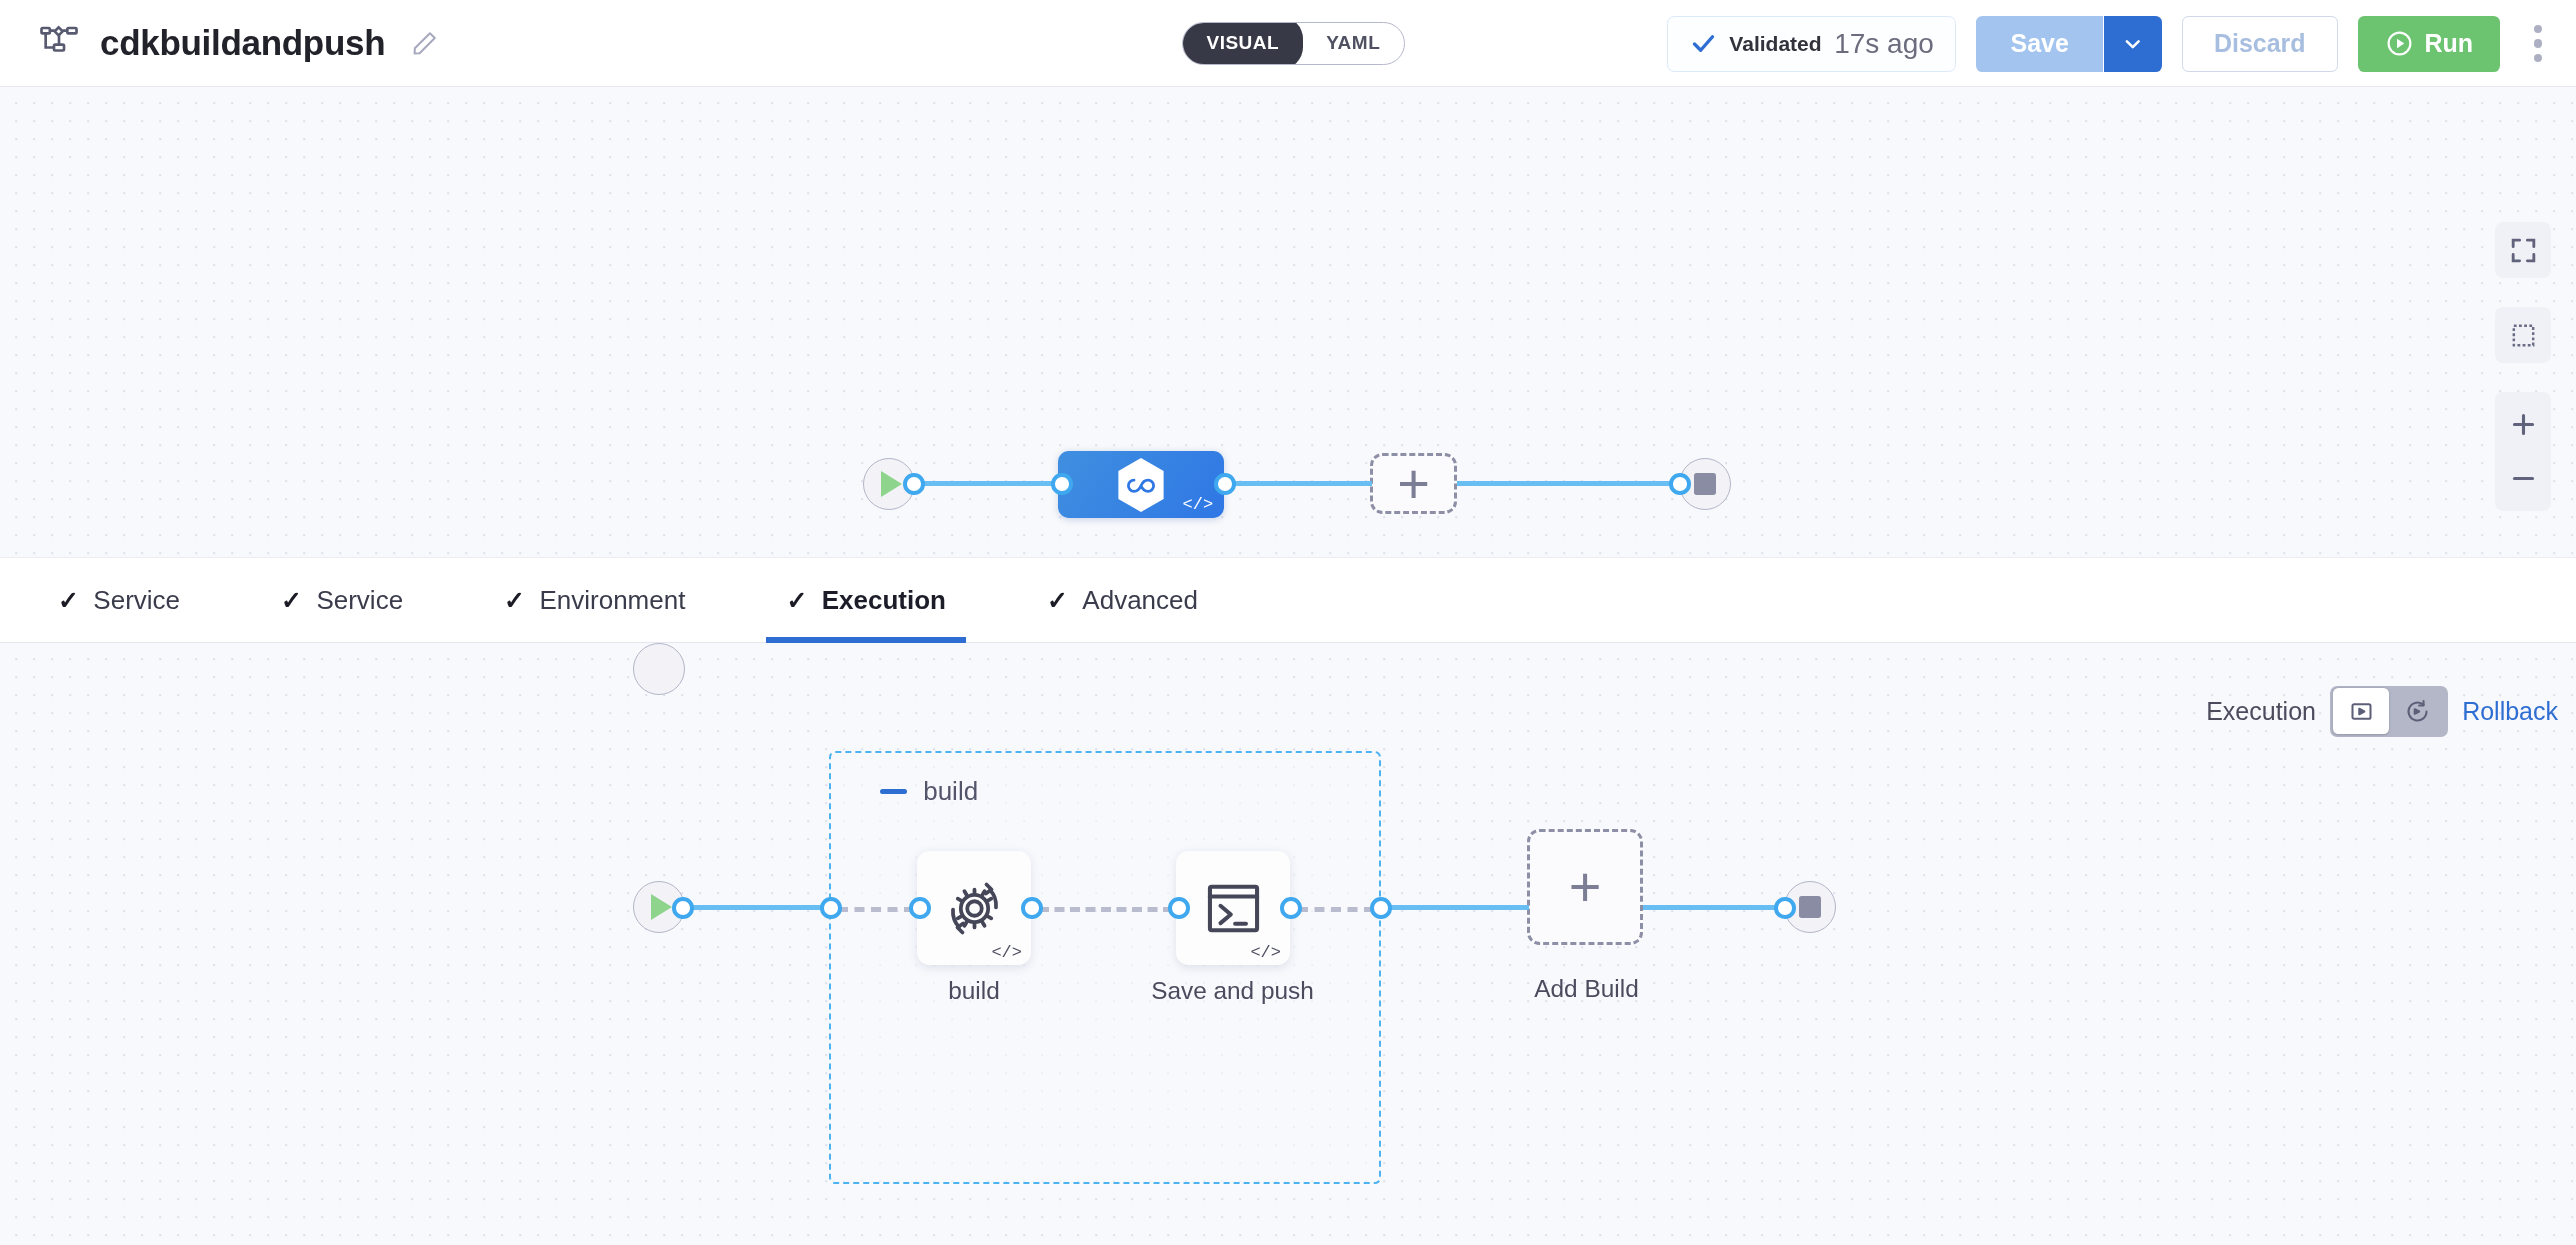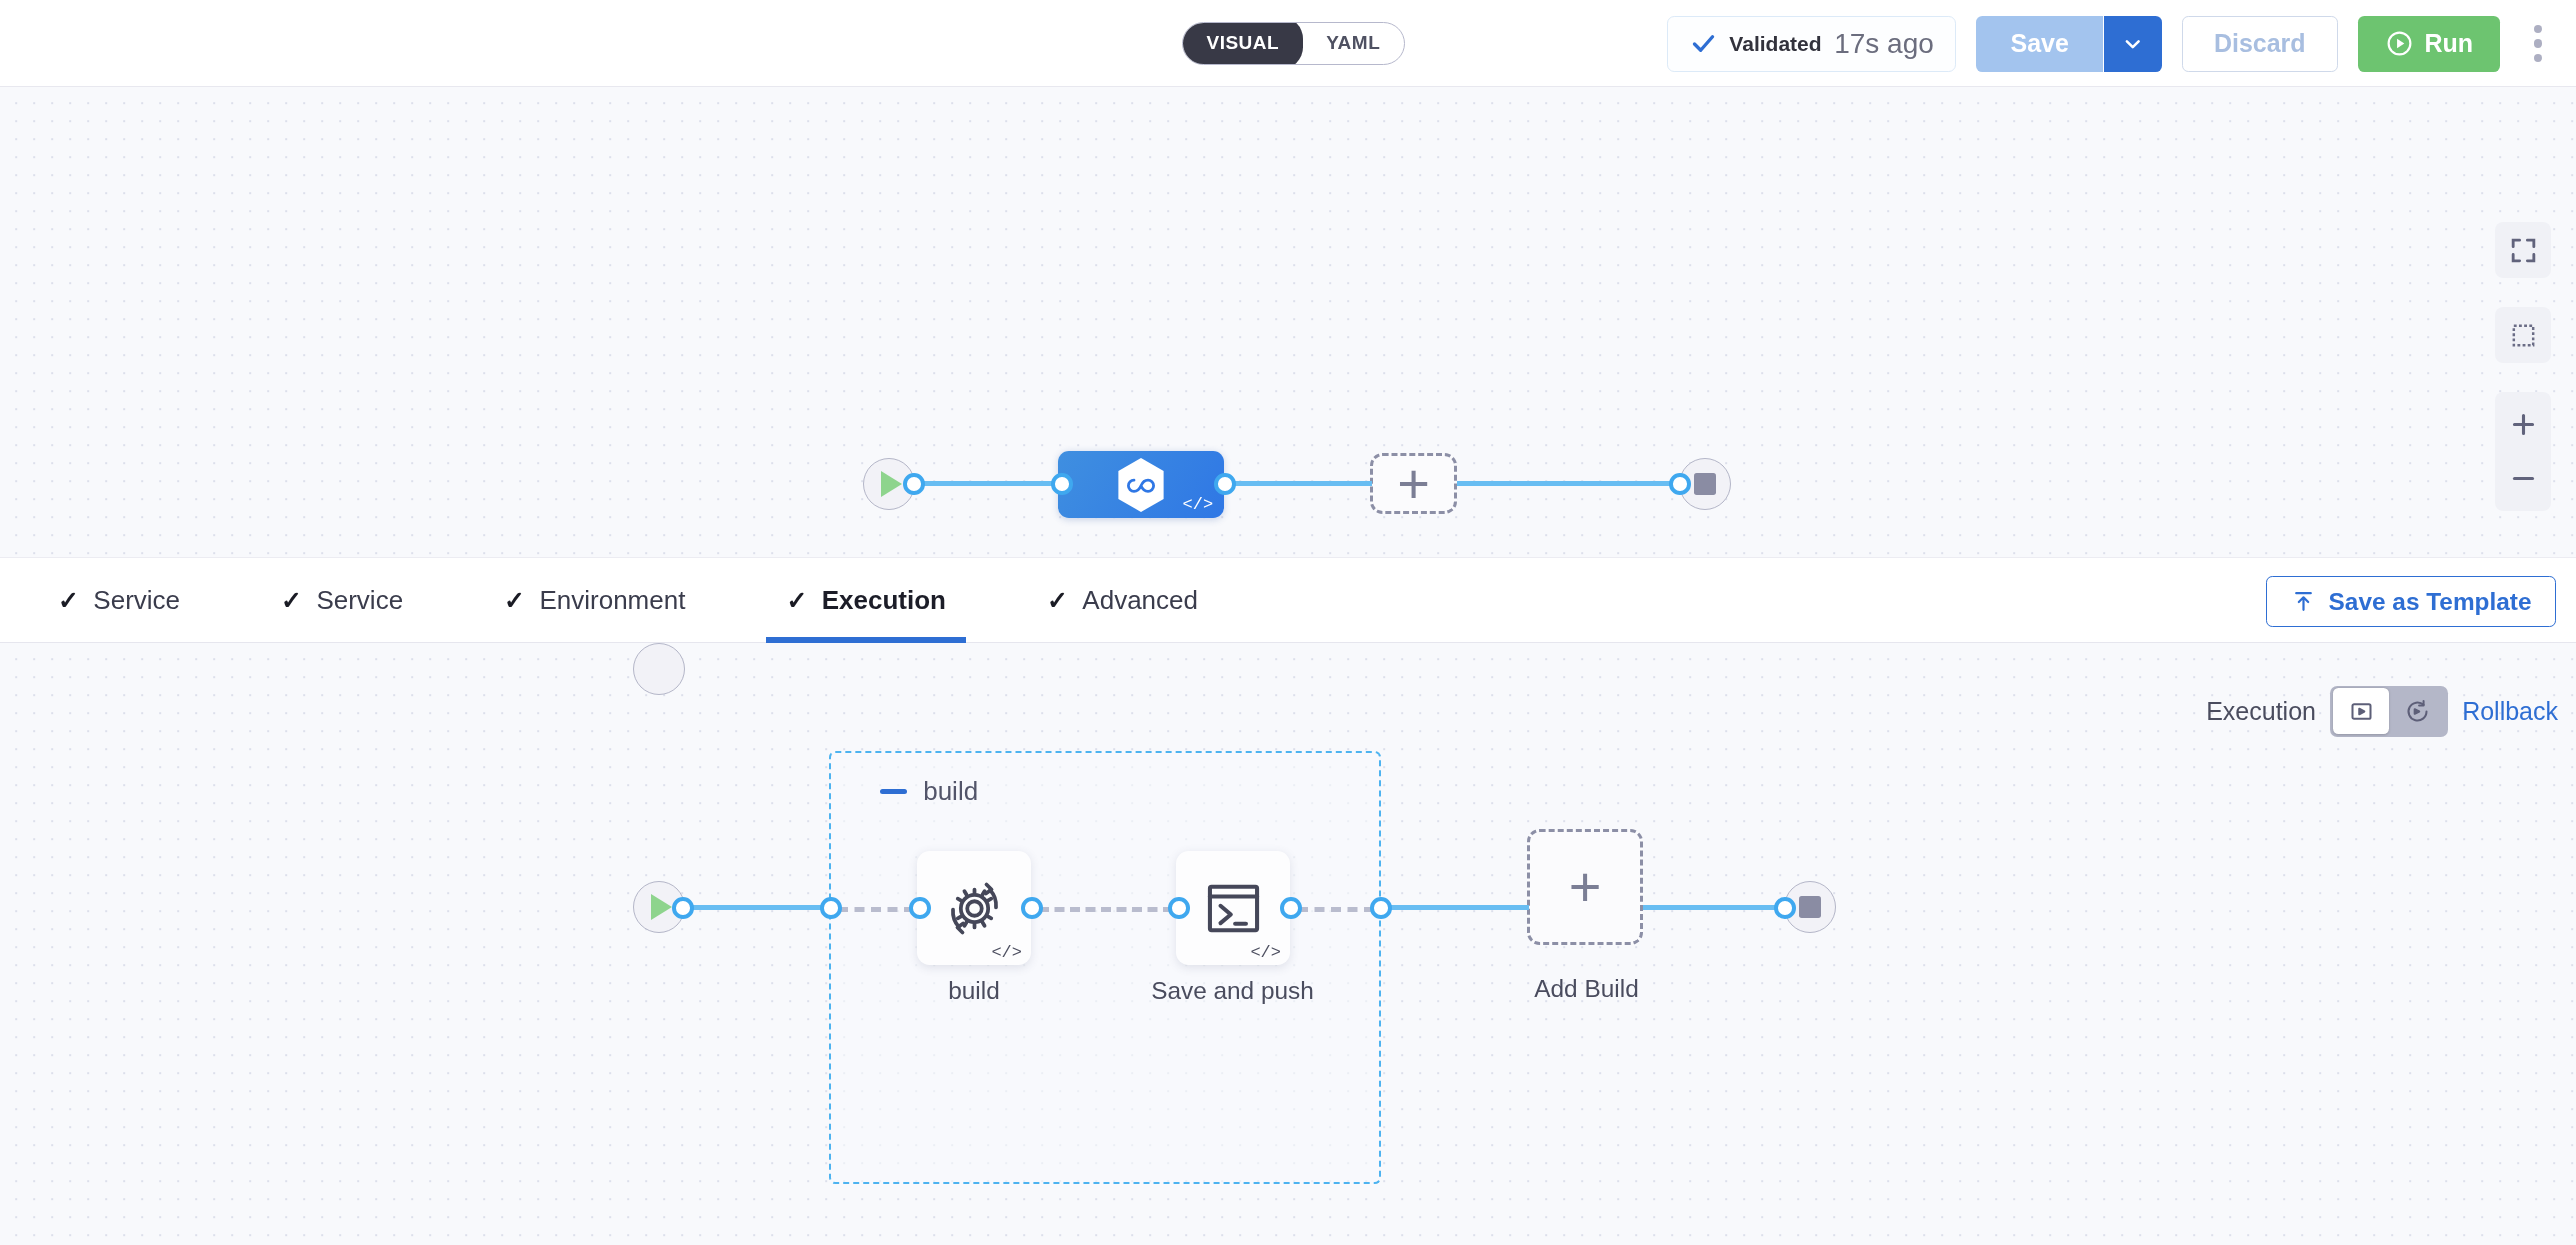--- a/index.html
+++ b/index.html
@@ -200,20 +200,37 @@
   }
   .cc-stack { width: 56px; border-radius: 8.1px; background: #f0f1f6; padding: 5.4px 0; }
   .cc-stack .cc-sub {
     height: 54px; display: flex; align-items: center; justify-content: center; cursor: pointer;
   }
 </style>
 </head>
 <body>
 
 <div class="header">
+  <div class="hdr-left">
+    <span class="pipeline-icon">
+      <svg width="40" height="40" viewBox="0 0 24 24" fill="none" stroke="#585a70" stroke-width="1.6">
+        <rect x="1.5" y="3" width="5" height="3.2" rx="0.7"></rect>
+        <rect x="17" y="3" width="5.5" height="3.2" rx="0.7"></rect>
+        <path d="M11.8 2.6 L14.2 5 L11.8 7.4 L9.4 5 Z"></path>
+        <rect x="9" y="13" width="6" height="3.5" rx="0.7"></rect>
+        <path d="M6.5 4.6 H9.4 M14.2 4.6 H17 M12 7.4 V13 M4 6.2 V14.7 H9"></path>
+      </svg>
+    </span>
+    <span class="pipeline-title">cdkbuildandpush</span>
+    <span class="edit-pencil">
+      <svg width="29" height="29" viewBox="0 0 24 24" fill="none" stroke="#a7a9bd" stroke-width="1.7" stroke-linecap="round" stroke-linejoin="round">
+        <path d="M16.5 3.5 L20.5 7.5 L8 20 L3.8 20.2 L4 16 Z"></path>
+      </svg>
+    </span>
+  </div>
 
   <div class="mode-toggle">
     <div class="mode-seg active">VISUAL</div>
     <div class="mode-seg">YAML</div>
   </div>
 
   <div class="hdr-right">
     <div class="validated-badge">
       <svg width="27" height="27" viewBox="0 0 24 24" fill="none" stroke="#2e6ed3" stroke-width="3" stroke-linecap="round" stroke-linejoin="round">
         <path d="M4 12.5 L9.5 18 L20 6"></path>
@@ -326,26 +343,20 @@
   <div class="tab active">
     <span class="tab-check">✓</span>
     <span>Execution</span>
   </div>
   <div style="width:61px;"></div>
   <div class="tab">
     <span class="tab-check">✓</span>
     <span>Advanced</span>
   </div>
 
-  <div class="save-tpl-btn">
-    <svg width="25" height="25" viewBox="0 0 24 24" fill="none" stroke="#2e6ed3" stroke-width="2.1" stroke-linecap="round" stroke-linejoin="round">
-      <path d="M5 4 H19 M12 20 V8 M7.5 12.5 L12 8 L16.5 12.5"></path>
-    </svg>
-    <span>Save as Template</span>
-  </div>
 </div>
 
 <div class="canvas" id="canvas-bottom">
 
   <div class="exec-bar" style="top:41px;">
     <span class="exec-label">Execution</span>
     <div class="seg-toggle">
       <div class="seg-btn on">
         <svg width="27" height="27" viewBox="0 0 24 24" fill="none" stroke="#5d5f78" stroke-width="1.8" stroke-linecap="round" stroke-linejoin="round">
           <rect x="4" y="5.5" width="16" height="13" rx="1.4"></rect>

